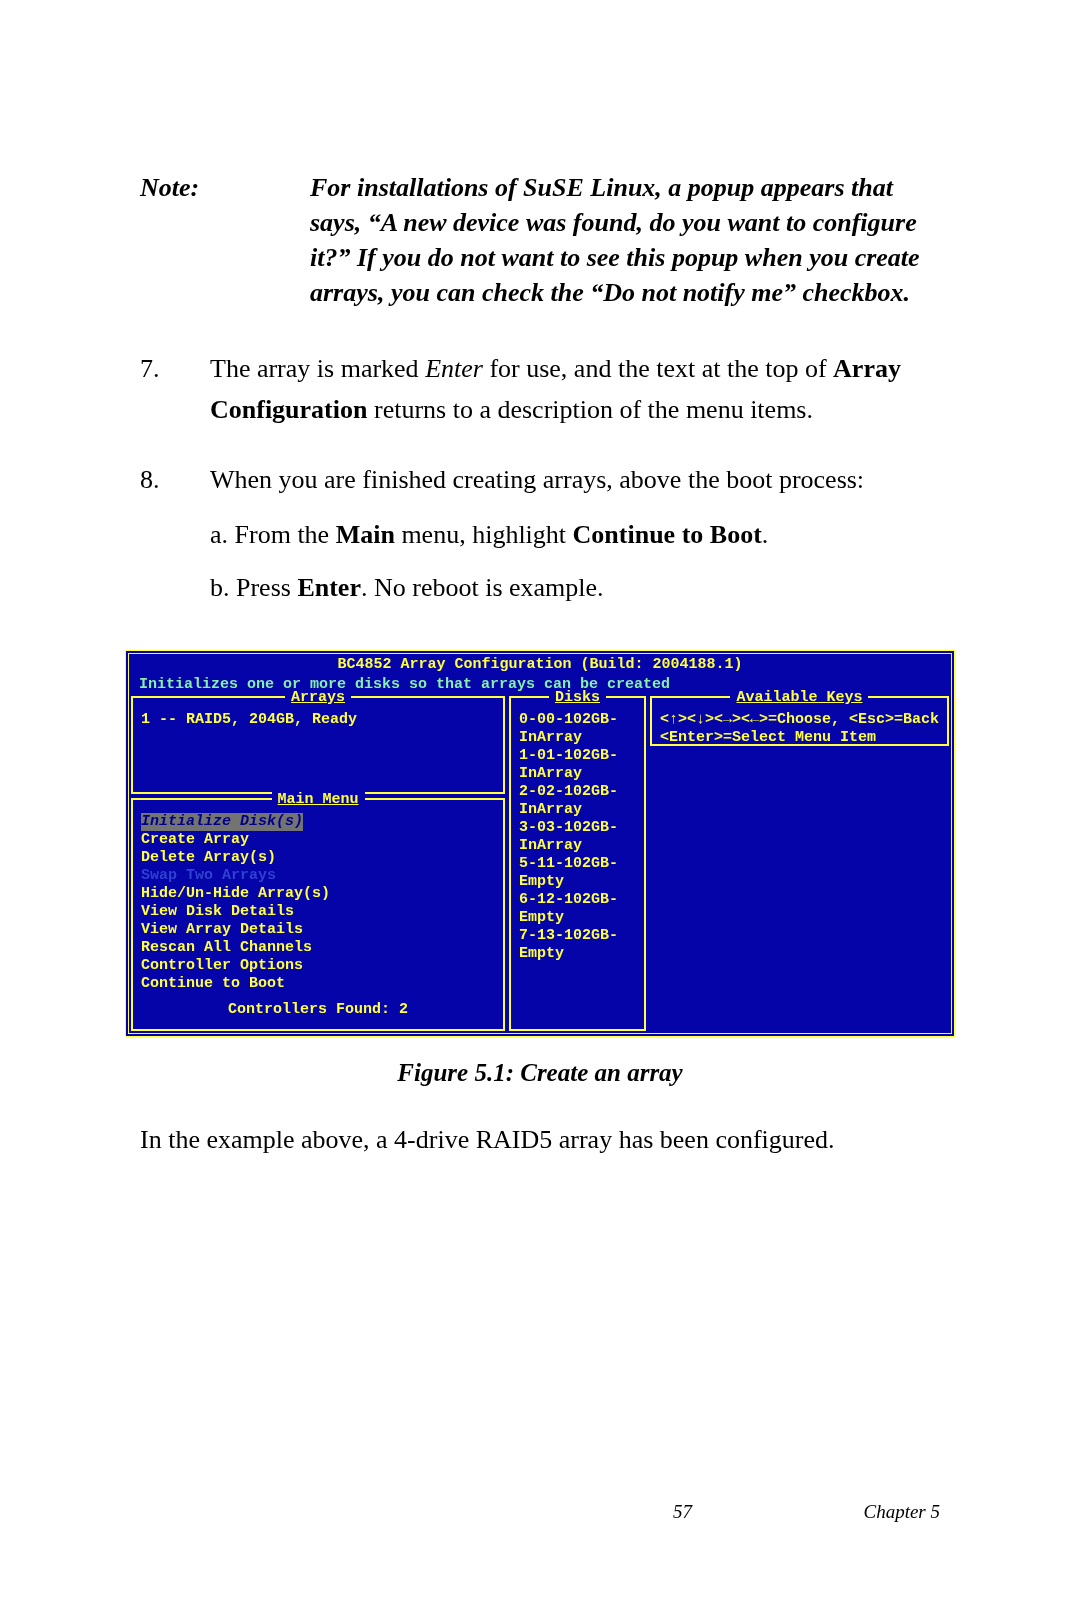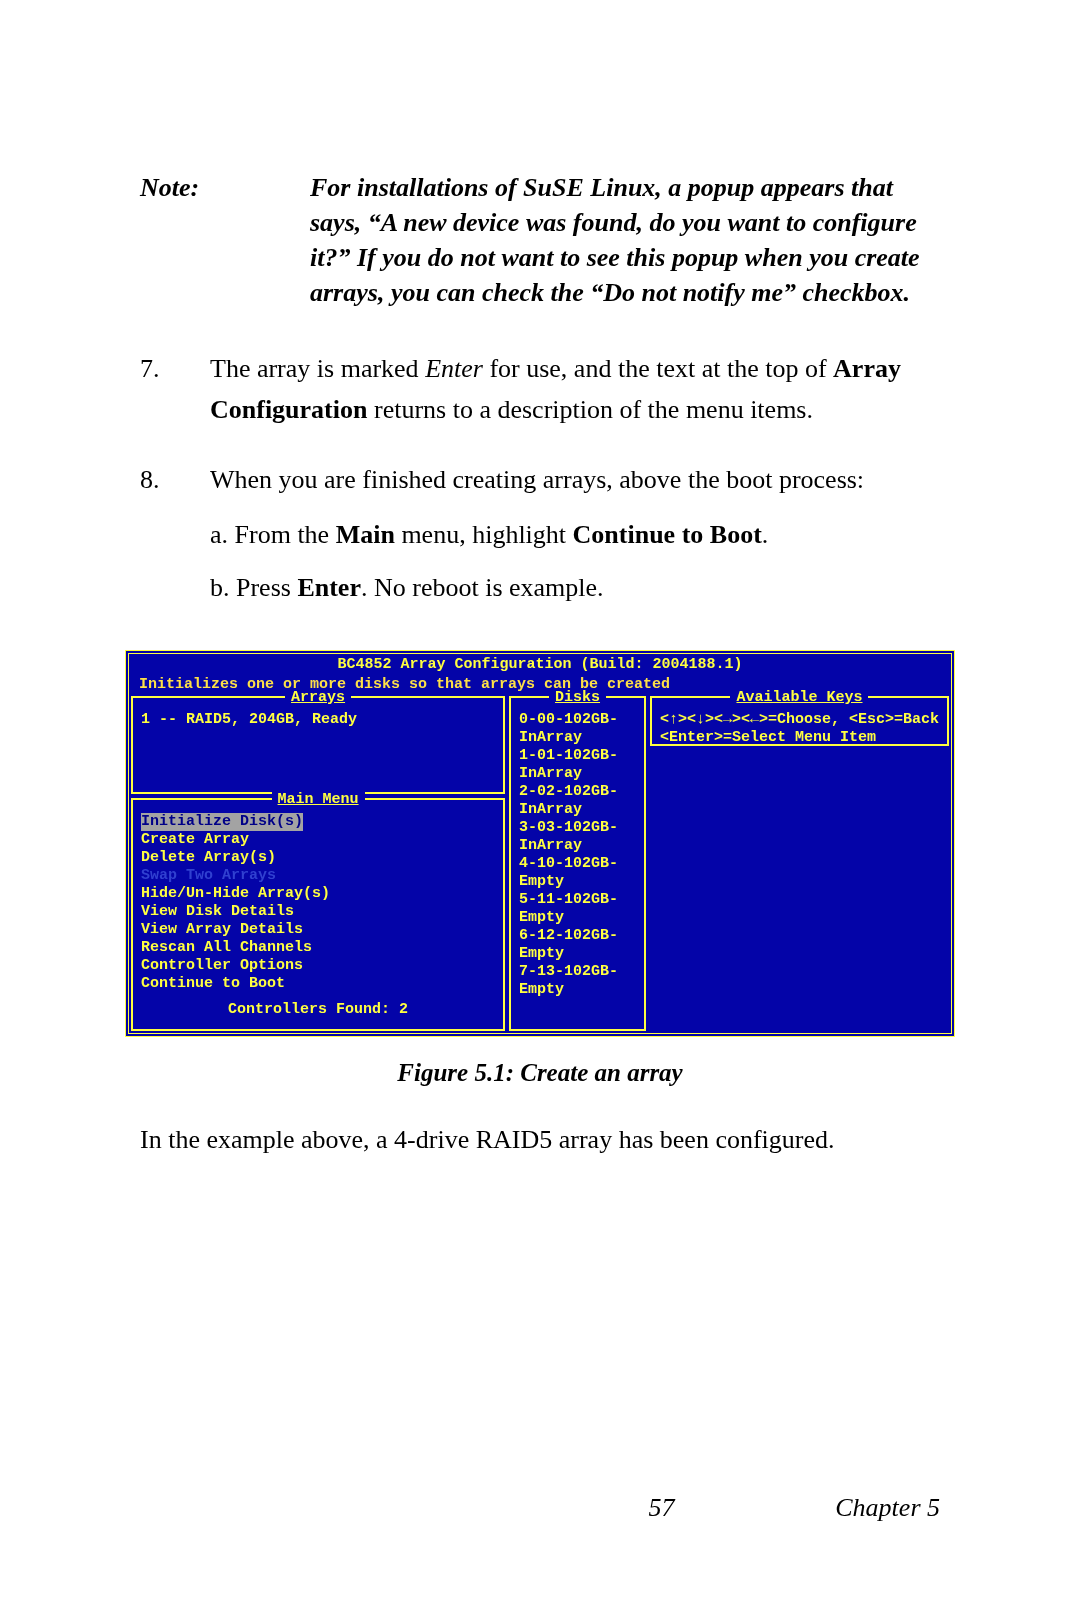--- a/index.html
+++ b/index.html
@@ -67,21 +67,21 @@
     font-weight: bold;
     line-height: 1.2;
     box-sizing: border-box;
     padding: 0;
   }
   .bios .title-row {
     text-align: center;
     padding: 2px 0 0 0;
   }
   .bios .desc-row {
-    color: #fde047;
+    color: #86efac;
     padding: 2px 10px 0 10px;
   }
   .bios .columns {
     display: flex;
   }
   .bios .pane {
     border: 2px solid #ffff40;
     margin: 2px;
     padding: 4px 8px 6px 8px;
     box-sizing: border-box;
@@ -112,23 +112,24 @@
   .bios .mainmenu-pane {
     flex: 1;
   }
   .bios .disks-pane {
     flex: 1;
   }
   .bios .keys-pane {
     height: 50px;
   }
   .bios .selected-item {
-    background: #a3a3a3;
+    background: #737373;
     color: #000088;
     display: inline-block;
+    font-style: italic;
   }
   .bios .dim-item {
     color: #3040d0;
   }
   .bios .footer-line {
     text-align: center;
     padding-bottom: 4px;
   }
 
   .figure-caption {
@@ -141,21 +142,21 @@
   .example-text {
     font-size: 26px;
   }
   .page-footer {
     position: absolute;
     bottom: 95px;
     left: 140px;
     right: 140px;
     display: flex;
     justify-content: space-between;
-    font-size: 26px;
+    font-size: 19px;
     font-style: italic;
   }
   .page-footer .pagenum {
     flex: 1;
     text-align: center;
   }
   .page-footer .chapter {
     flex: 0 0 auto;
   }
   .page-footer .spacer {
@@ -226,21 +227,20 @@
           </div>
         </div>
 
         <div class="right-col">
           <div class="pane disks-pane">
             <div class="pane-title"><span>Disks</span></div>
             <div>0-00-102GB-InArray</div>
             <div>1-01-102GB-InArray</div>
             <div>2-02-102GB-InArray</div>
             <div>3-03-102GB-InArray</div>
-            <div>4-10-102GB-Empty</div>
             <div>5-11-102GB-Empty</div>
             <div>6-12-102GB-Empty</div>
             <div>7-13-102GB-Empty</div>
           </div>
           <div class="pane keys-pane">
             <div class="pane-title"><span>Available Keys</span></div>
             <div>&lt;↑&gt;&lt;↓&gt;&lt;→&gt;&lt;←&gt;=Choose, &lt;Esc&gt;=Back</div>
             <div>&lt;Enter&gt;=Select Menu Item</div>
           </div>
         </div>

